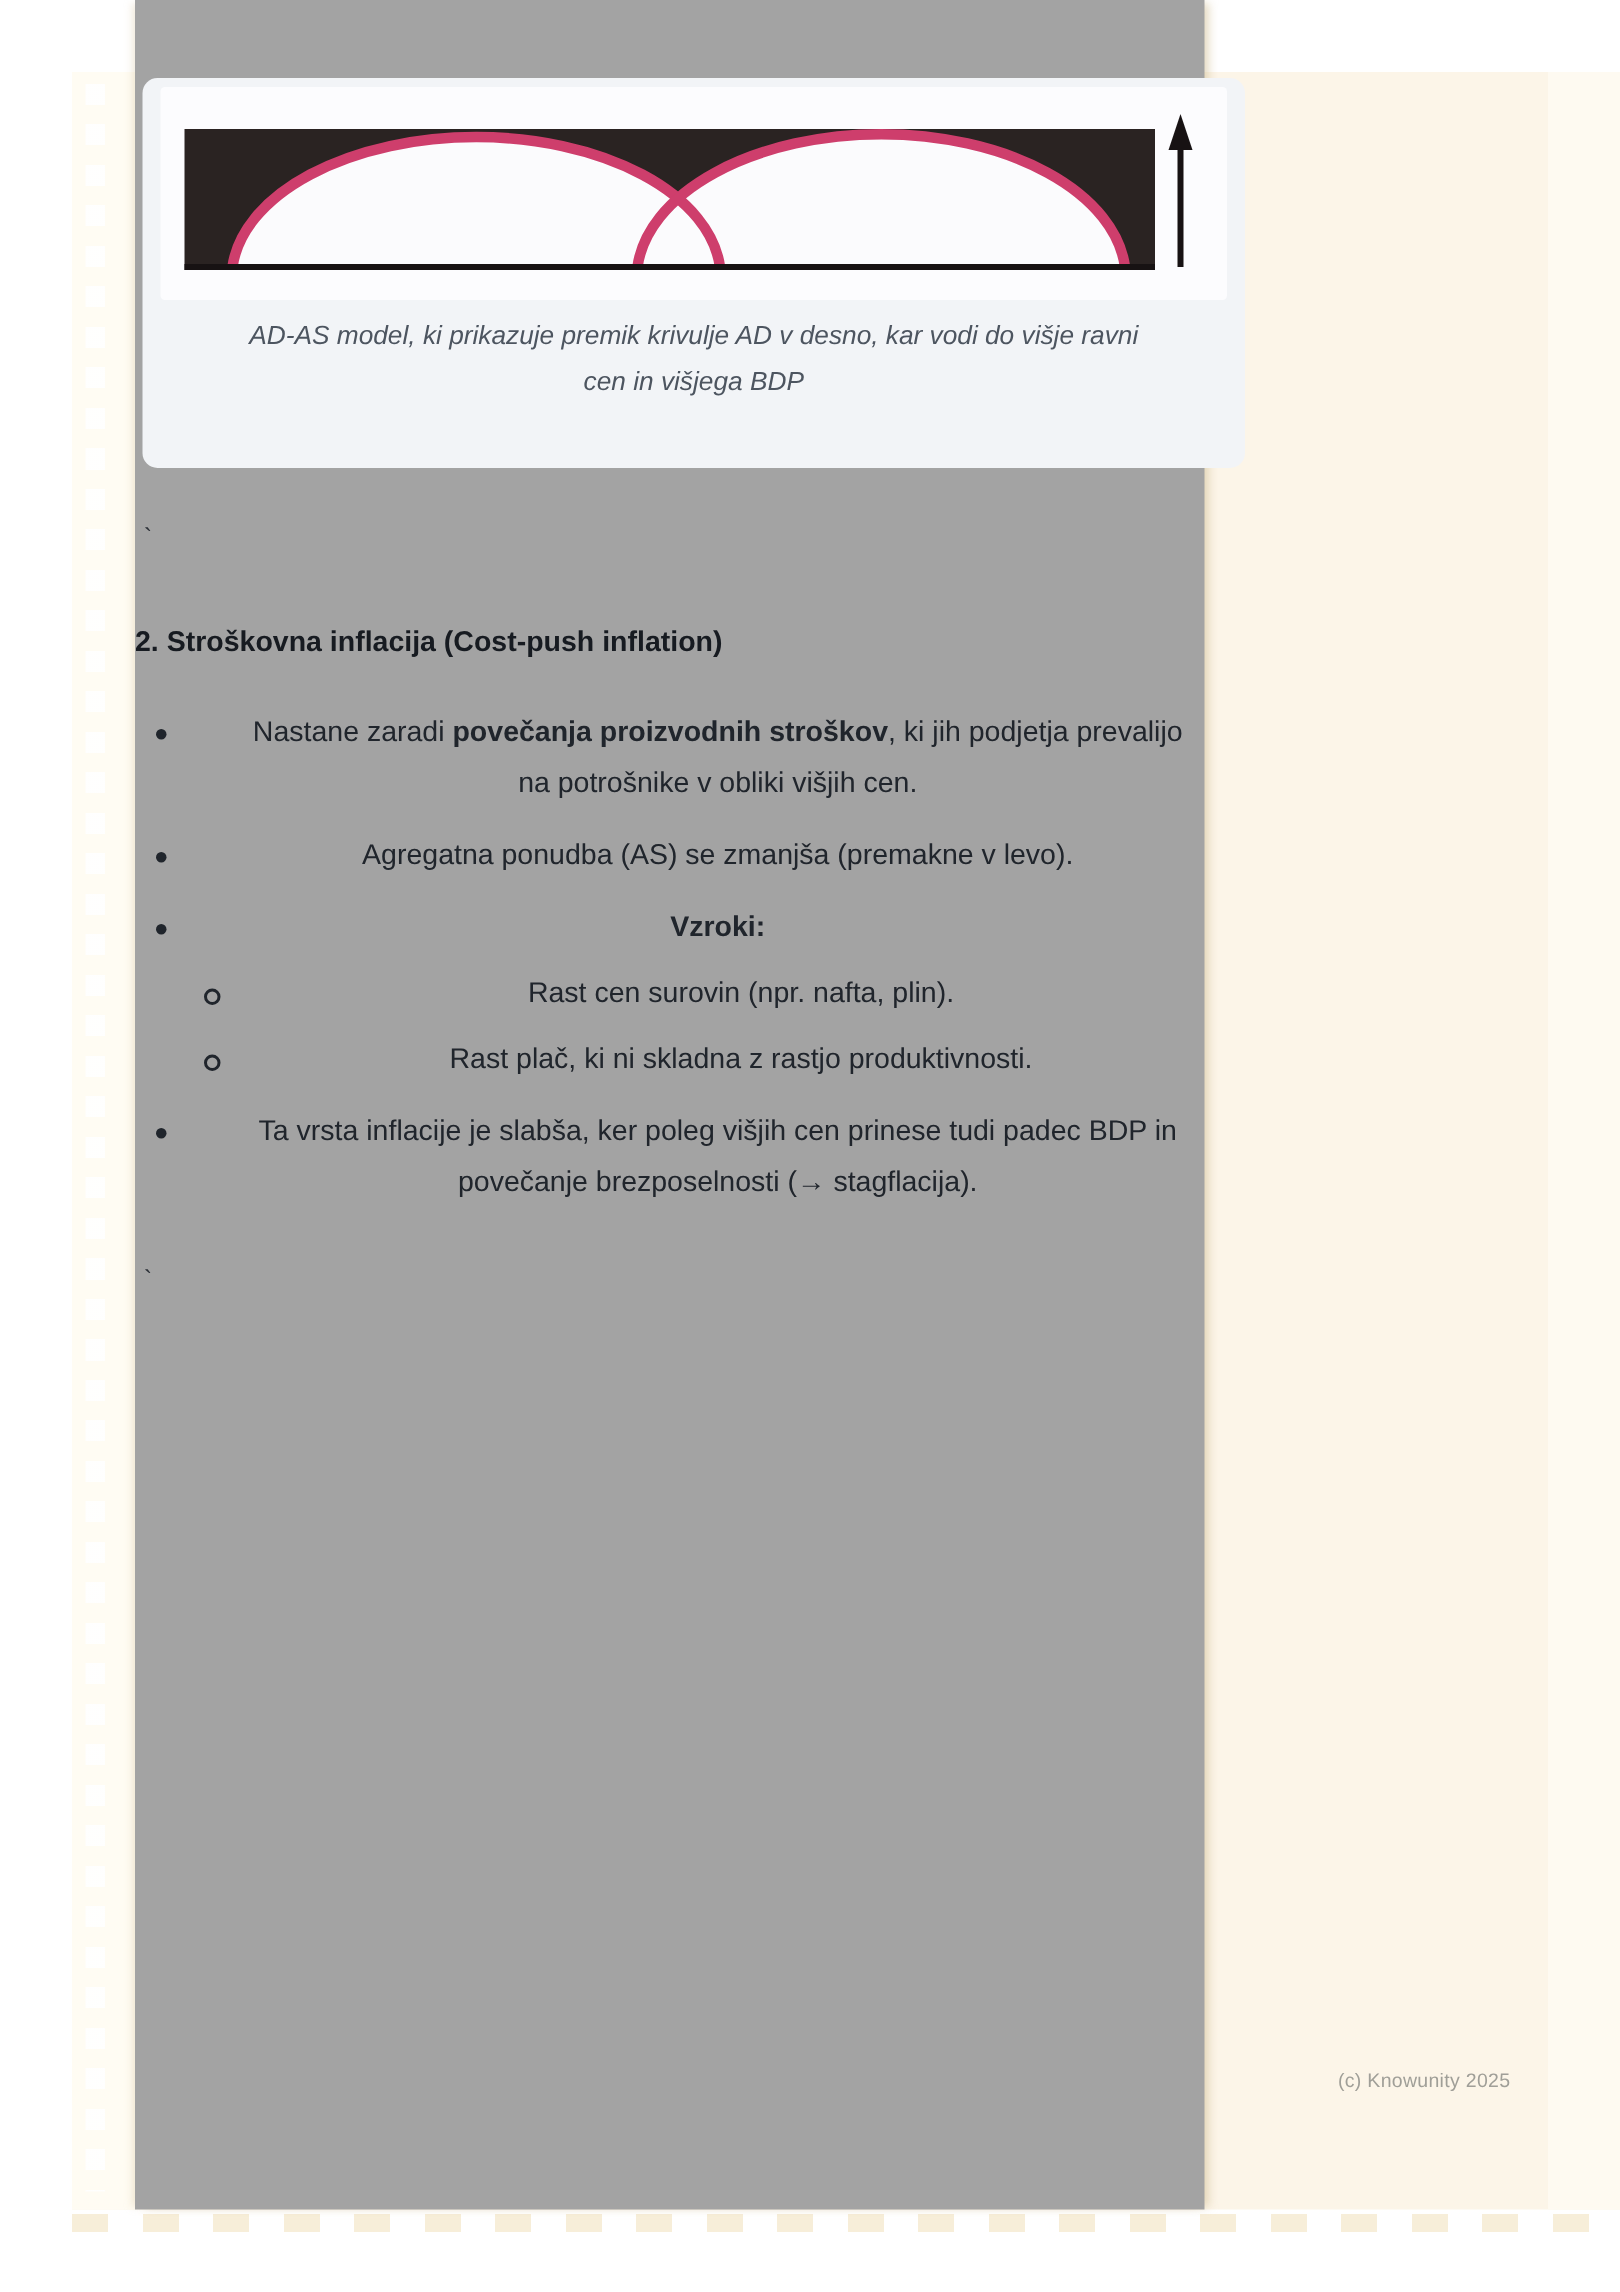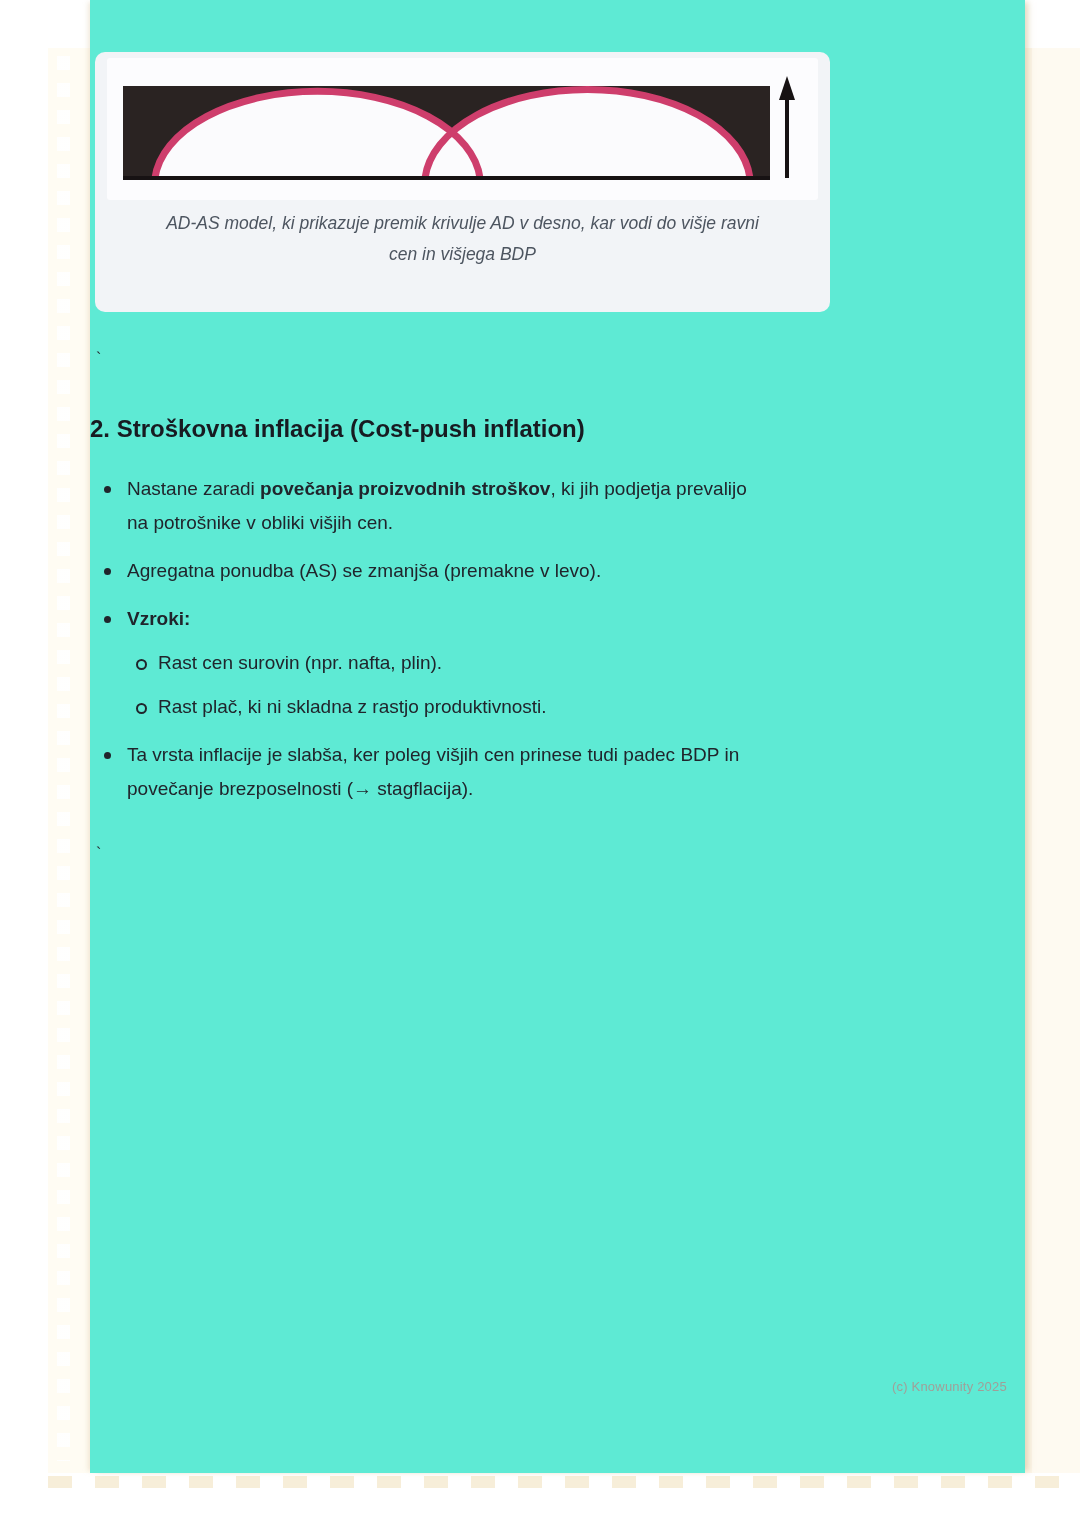--- a/index.html
+++ b/index.html
@@ -38,22 +38,22 @@
     position:absolute; left:48px; top:1476px; width:1032px; height:12px;
     background:repeating-linear-gradient(90deg,
       #f7eed9 0px, #f7eed9 24px,
       rgba(255,255,255,0) 24px, rgba(255,255,255,0) 47px);
     z-index:2;
   }
 
   
   .sheet {
     position:absolute; left:90px; top:0px;
-    width:935px; height:1473px;
-    background:#5eead4;
+    width:713px; height:1473px;
+    background:#a3a3a3;
     box-shadow: 5px 0 6px -2px rgba(214,195,155,0.65),
                -4px 0 5px -2px rgba(214,195,155,0.35);
     z-index:3;
   }
 
   
   .figure-card {
     position:absolute; left:5px; top:52px;
     width:735px; height:260px;
     background:#f2f4f7;
@@ -78,32 +78,33 @@
   .tick-mark {
     position:absolute;
     font-size:16px; color:#2a2f36;
   }
   .tick-top { left:6px; top:350px; }
   .tick-bottom { left:6px; top:845px; }
 
   
   .section-heading {
     position:absolute; left:0px; top:414px;
-    font-size:24px; font-weight:700; color:#171b21;
+    font-size:19px; font-weight:700; color:#171b21;
     line-height:30px;
   }
   .bullet-list {
     position:absolute; left:0px; top:472px; width:740px;
     list-style:none;
     font-size:19px; line-height:34px; color:#20252c;
   }
   .bullet-list > li {
     position:relative;
     padding-left:37px;
     margin-bottom:14px;
+    text-align:center;
   }
   .bullet-list > li::before {
     content:'';
     position:absolute; left:14px; top:14px;
     width:7px; height:7px; border-radius:50%;
     background:#20252c;
   }
   .sub-list {
     list-style:none;
     margin-top:10px;

